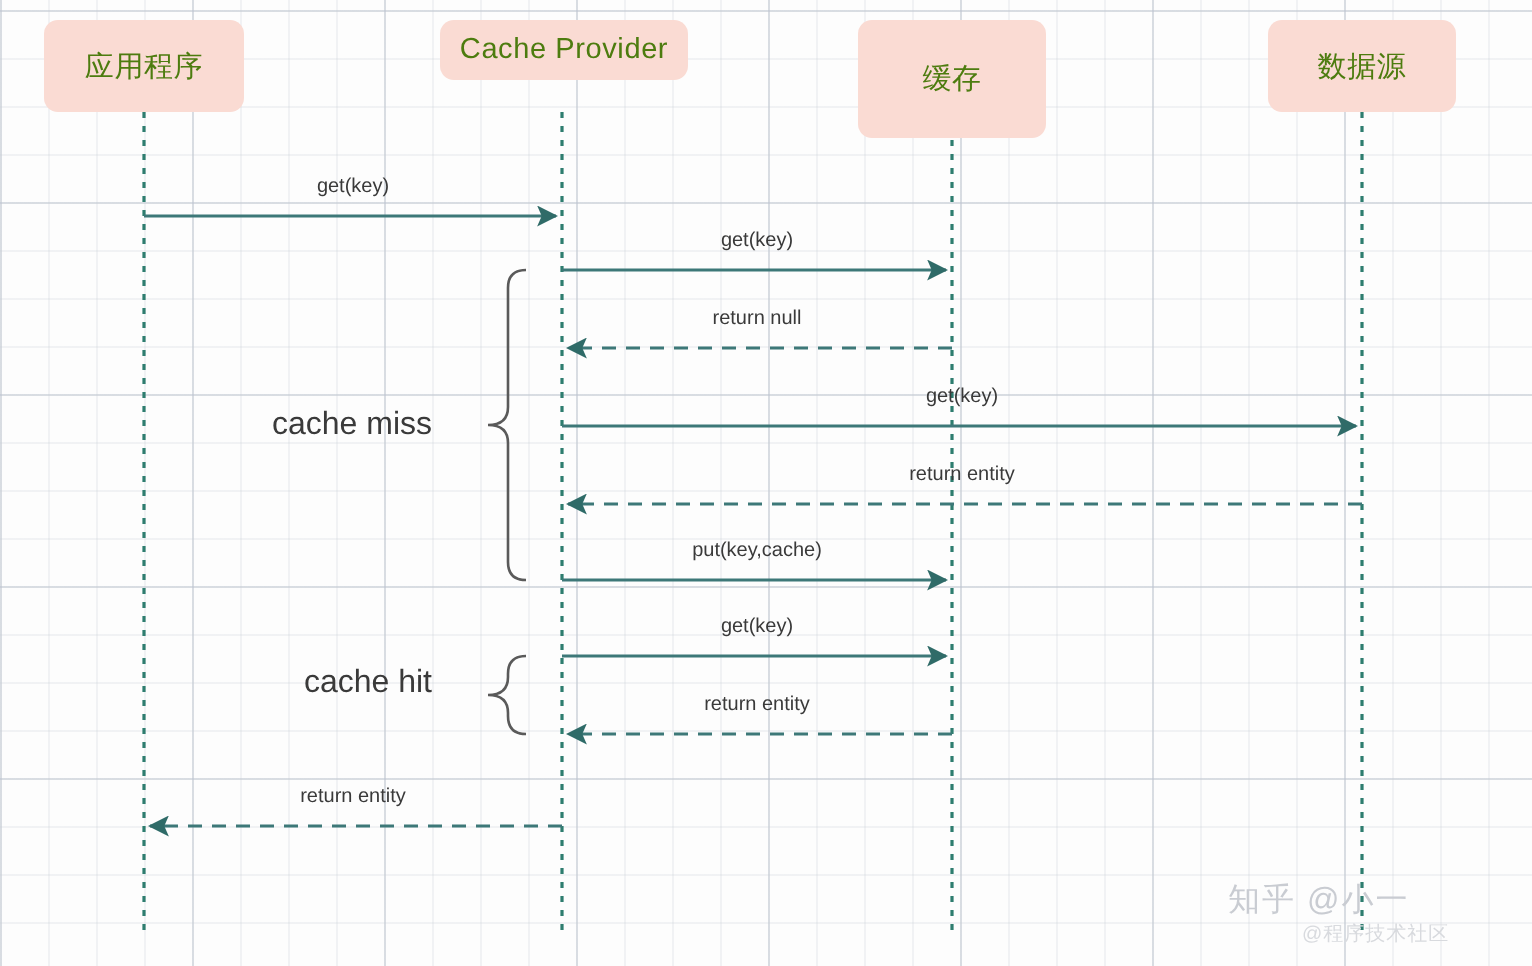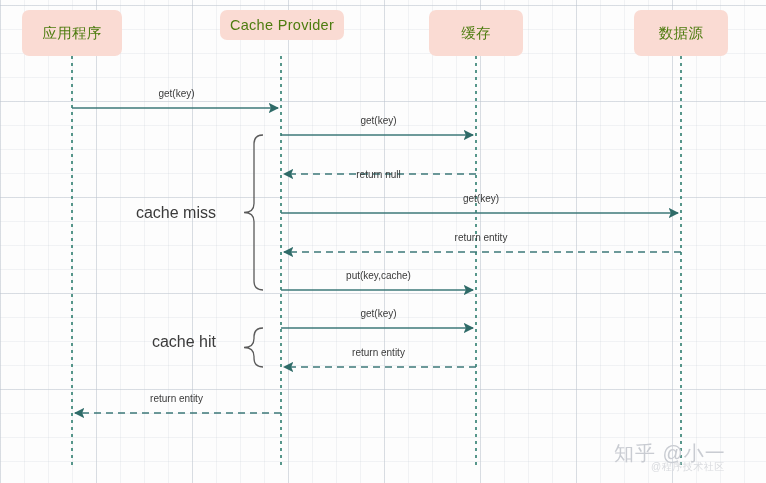--- a/index.html
+++ b/index.html
@@ -53,21 +53,21 @@
   .brace-label {
     position: absolute;
     transform: translate(-100%, -50%);
     color: #3a3a3a;
     font-size: 16px;
     white-space: nowrap;
   }
   .watermark-main {
     position: absolute;
     color: #c9ccd2;
-    font-size: 20px;
+    font-size: 16px;
     letter-spacing: 1px;
     white-space: nowrap;
     user-select: none;
   }
   .watermark-sub {
     position: absolute;
     color: #d8dade;
     font-size: 10px;
     letter-spacing: 0.5px;
     white-space: nowrap;
@@ -111,31 +111,31 @@
       </g>
   </svg>
 
   <div id="actor-boxes">
       <div class="actor-box" style="left: 22px; top: 10px; width: 100px; height: 46px;">
         <span>应用程序</span>
       </div>
       <div class="actor-box" style="left: 220px; top: 10px; width: 124px; height: 30px;">
         <span>Cache Provider</span>
       </div>
-      <div class="actor-box" style="left: 429px; top: 10px; width: 94px; height: 46px;">
+      <div class="actor-box" style="left: 429px; top: 10px; width: 94px; height: 59px;">
         <span>缓存</span>
       </div>
       <div class="actor-box" style="left: 634px; top: 10px; width: 94px; height: 46px;">
         <span>数据源</span>
       </div>
     </div>
   <div id="msg-labels">
       <div class="msg-label" style="left: 176.5px; top: 99px;">get(key)</div>
       <div class="msg-label" style="left: 378.5px; top: 126px;">get(key)</div>
-      <div class="msg-label" style="left: 378.5px; top: 165px; margin-top: 15px;">return null</div>
+      <div class="msg-label" style="left: 378.5px; top: 165px;">return null</div>
       <div class="msg-label" style="left: 481px; top: 204px;">get(key)</div>
       <div class="msg-label" style="left: 481px; top: 243px;">return entity</div>
       <div class="msg-label" style="left: 378.5px; top: 281px;">put(key,cache)</div>
       <div class="msg-label" style="left: 378.5px; top: 319px;">get(key)</div>
       <div class="msg-label" style="left: 378.5px; top: 358px;">return entity</div>
       <div class="msg-label" style="left: 176.5px; top: 404px;">return entity</div>
     </div>
   <div id="brace-labels">
       <div class="brace-label" style="left: 216px; top: 213px;">cache miss</div>
       <div class="brace-label" style="left: 216px; top: 342px;">cache hit</div>

